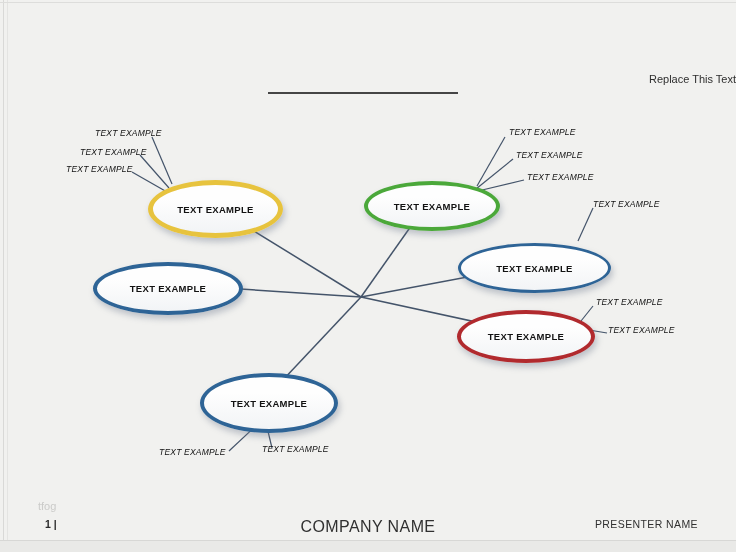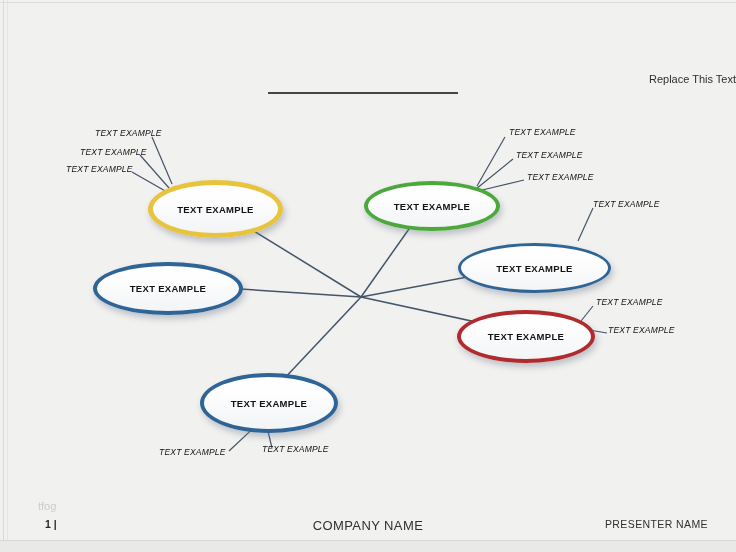--- a/index.html
+++ b/index.html
@@ -40,22 +40,22 @@
     letter-spacing:0.2px;white-space:nowrap;}
   .leaf-tl1{left:95px;top:128px;}  .leaf-tl2{left:80px;top:147px;}  .leaf-tl3{left:66px;top:164px;}
   .leaf-tr1{left:509px;top:127px;} .leaf-tr2{left:516px;top:150px;} .leaf-tr3{left:527px;top:172px;}
   .leaf-r1{left:593px;top:199px;}
   .leaf-br1{left:596px;top:297px;} .leaf-br2{left:608px;top:325px;}
   .leaf-b1{left:159px;top:447px;}  .leaf-b2{left:262px;top:444px;}
 
   .watermark{position:absolute;left:38px;top:500px;font-size:11px;color:#cbcbc9;}
   .page-number{position:absolute;left:45px;top:518px;font-size:10.5px;color:#2b2b2b;font-weight:bold;}
   .footer-center{position:absolute;left:0;top:518px;width:736px;text-align:center;
-    font-size:13px;color:#303030;letter-spacing:0.4px;}
-  .footer-right{position:absolute;right:28px;top:518px;font-size:10.5px;color:#303030;letter-spacing:0.4px;}
+    font-size:16px;color:#303030;letter-spacing:0.4px;}
+  .footer-right{position:absolute;right:38px;top:518px;font-size:10.5px;color:#303030;letter-spacing:0.4px;}
 </style>
 </head>
 <body>
 
 <div class="slide">
   <div class="edge-left"></div>
   <div class="edge-left2"></div>
   <div class="edge-top"></div>
 
   <div class="subtitle">Replace This Text</div>

